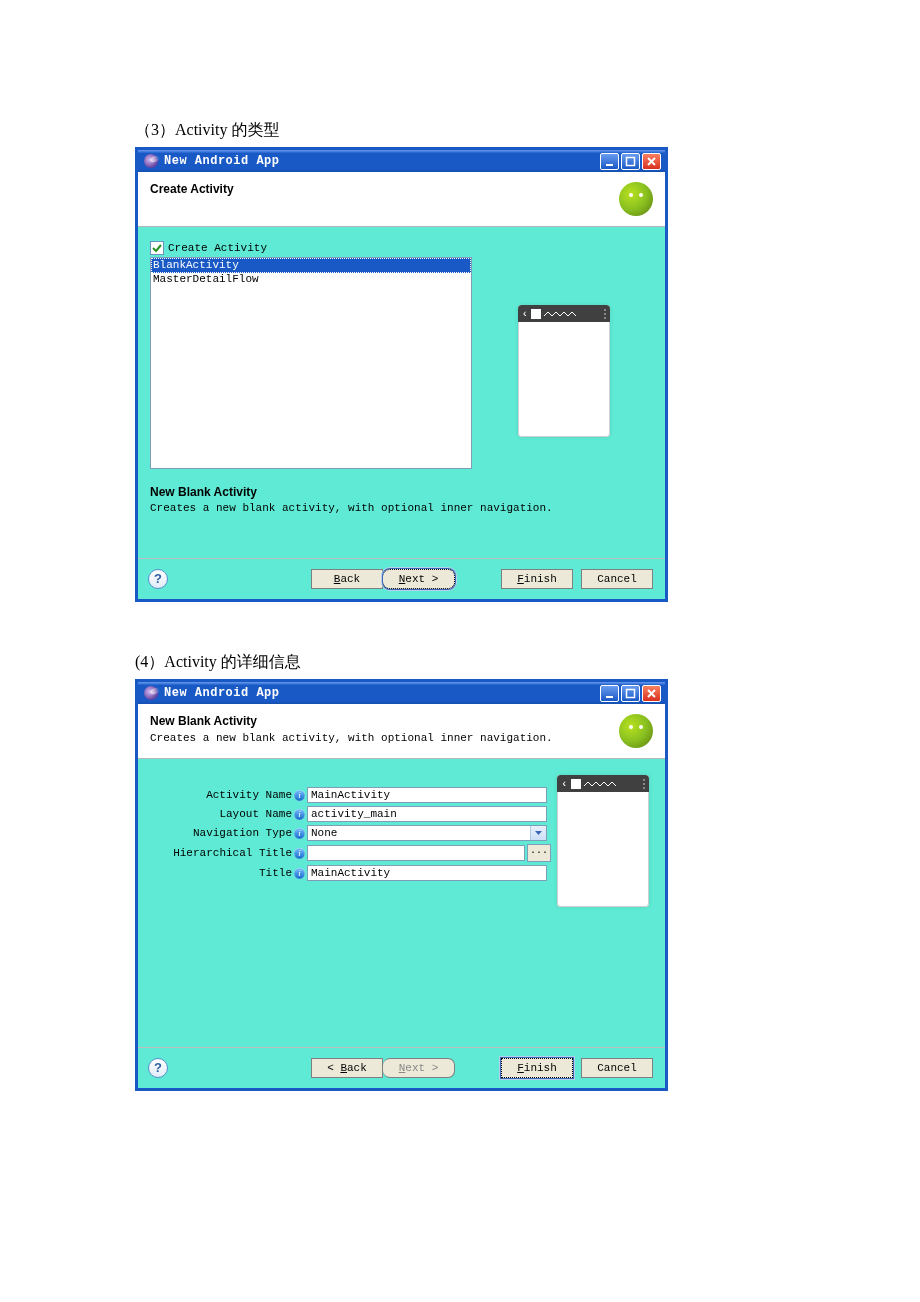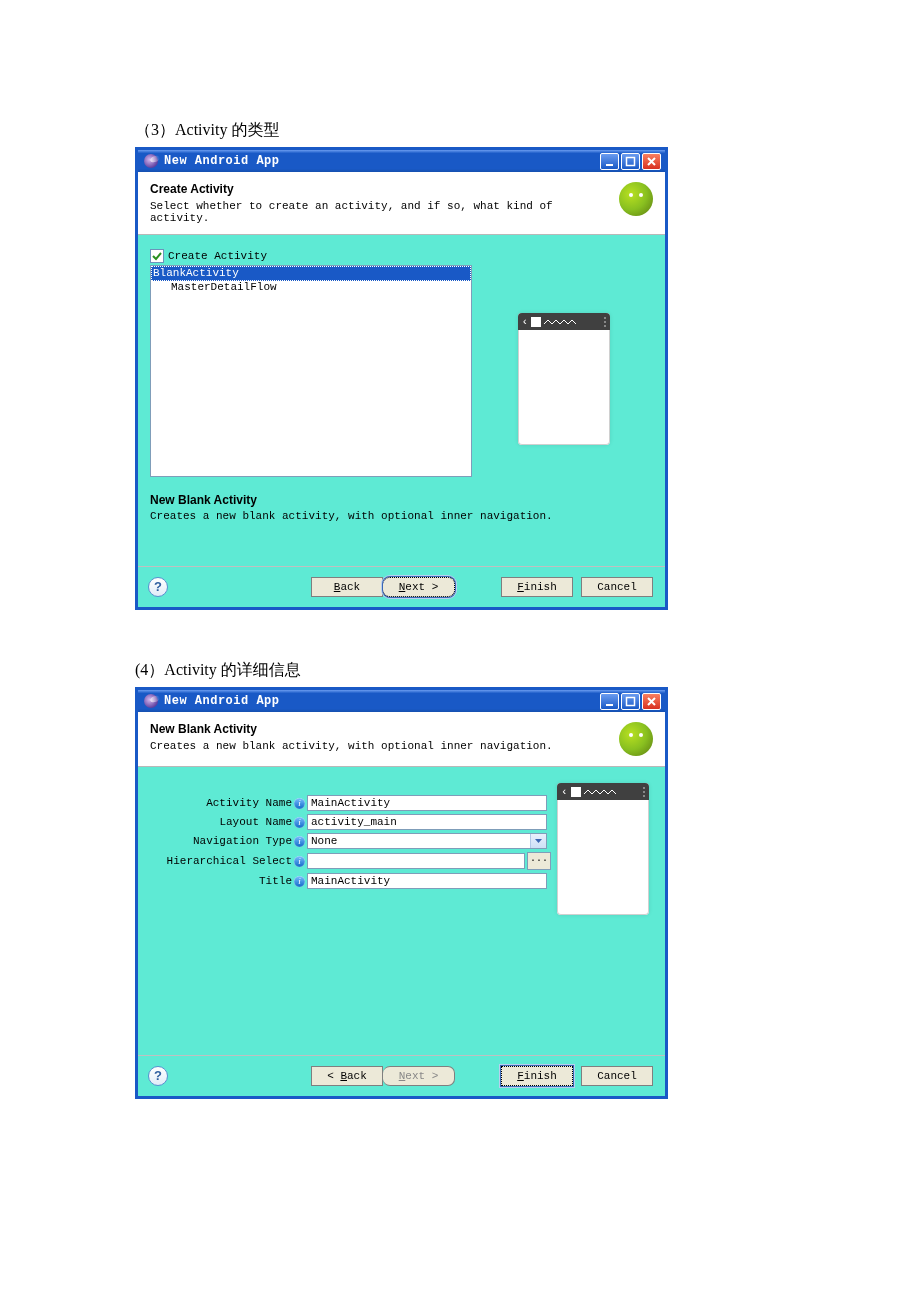--- a/index.html
+++ b/index.html
@@ -130,21 +130,21 @@
   }
   .chk svg{ width:10px; height:10px; display:block; }
   .listbox {
     width: 320px;
     height: 210px;
     border: 1px solid #7f9db9;
     background: #fff;
     margin-left:2px;
   }
   .listbox .item {
-    padding: 0 20px;
+    padding: 0 2px;
     font-size: 11px;
     line-height: 13px;
   }
   .listbox .item.selected {
     background: #1959c6;
     color: #fff;
     border: 1px dotted #fff;
     padding-left:1px;
   }
   .top-row { display:flex; align-items:flex-start; }
@@ -330,21 +330,20 @@
           <svg viewBox="0 0 11 11">
               <path d="M2 2 L9 9 M9 2 L2 9" stroke="#fff" stroke-width="2"></path>
             </svg>
         </div>
       </div>
     </div>
 
     <div class="wizard-header">
       <div class="wh-text">
         <div class="wh-title">Create Activity</div>
-        <div class="wh-desc">Select whether to create an activity, and if so, what kind of activity.</div>
       </div>
       <div class="android-icon"></div>
     </div>
 
     <div class="wizard-body">
       <div class="chk-row">
         <div class="chk">
           <svg viewBox="0 0 10 10">
               <path d="M1 5 L4 8 L9 2" fill="none" stroke="#2a9020" stroke-width="2"></path>
             </svg>
@@ -453,21 +452,21 @@
             <div class="combo">
               <span>None</span>
               <span class="caret">
                 <svg viewBox="0 0 7 5">
                     <path d="M0 0 L3.5 4 L7 0 Z" fill="#3a66b4"></path>
                   </svg>
               </span>
             </div>
           </div>
           <div class="form-row">
-            <span class="lbl">Hierarchical Select</span>
+            <span class="lbl">Hierarchical Title</span>
             <span class="info-i">i</span>
             <input class="txt" style="width: 218px;" value="">
             <div class="browse-btn">...</div>
           </div>
           <div class="form-row">
             <span class="lbl">Title</span>
             <span class="info-i">i</span>
             <input class="txt" style="width: 240px;" value="MainActivity">
           </div>
         </div>

